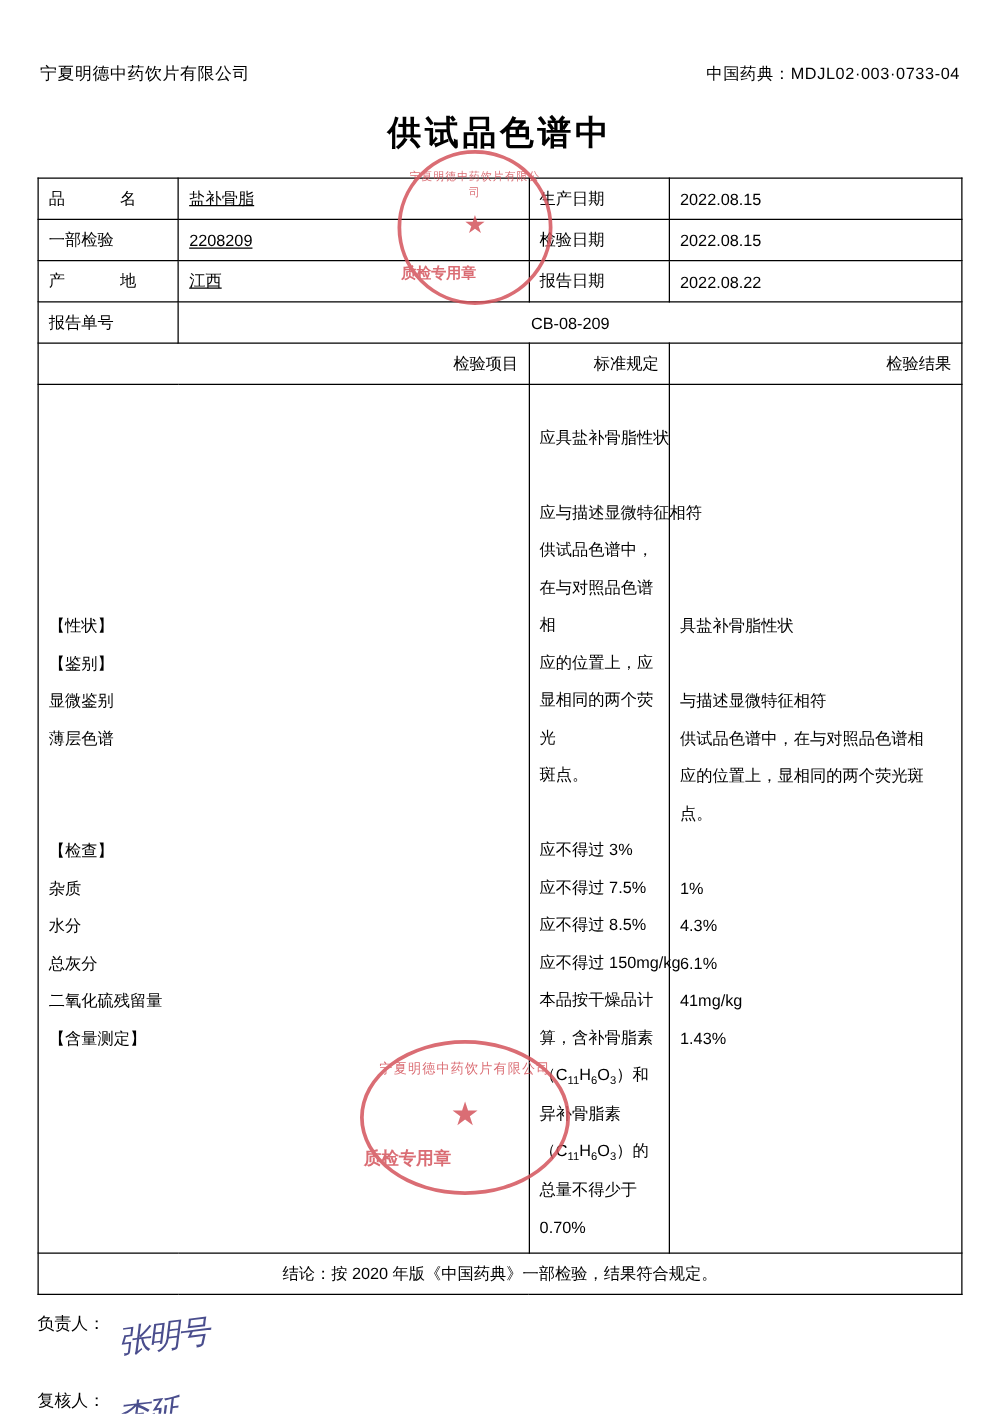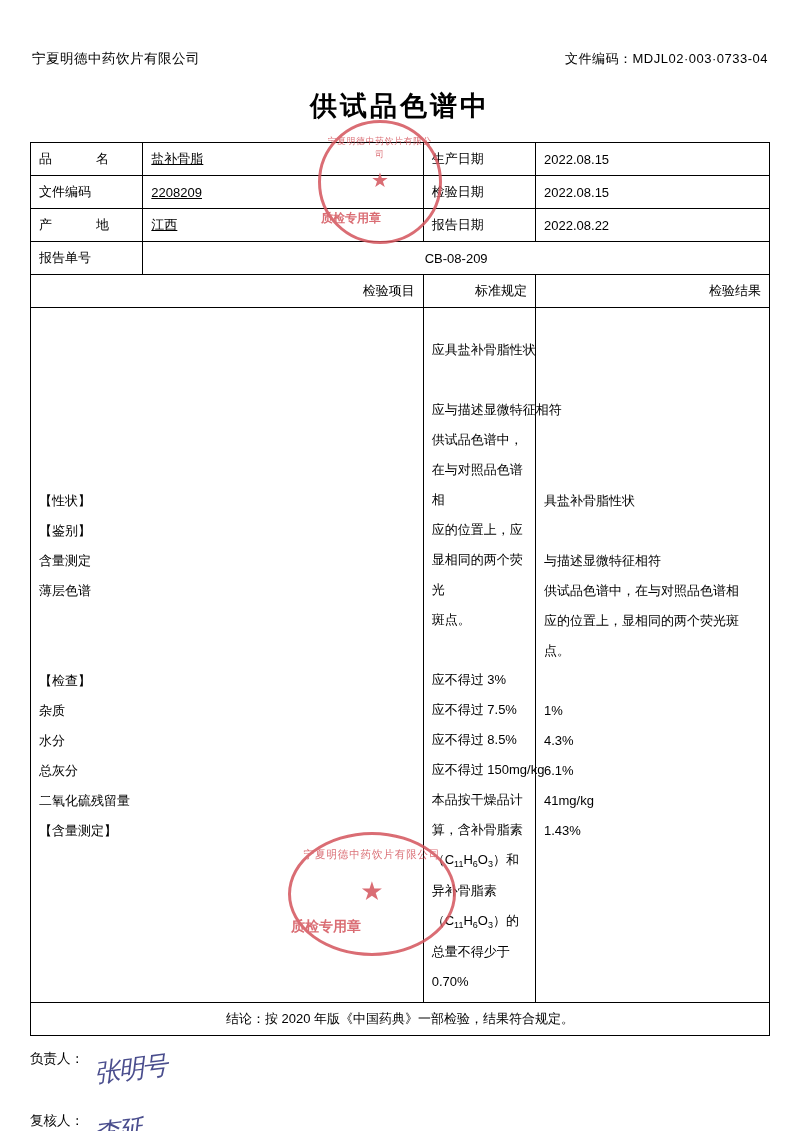--- a/index.html
+++ b/index.html
@@ -173,36 +173,36 @@
   }
 </style>
 </head>
 <body>
 
 <div class="page">
 
   <div class="head-row">
     <div class="head-left">宁夏明德中药饮片有限公司</div>
     <div class="head-right">
-      <span>文件编码：</span><span>MDJL02·003·0733-04</span>
+      <span>中国药典：</span><span>MDJL02·003·0733-04</span>
     </div>
   </div>
 
   <div class="title">供试品色谱中</div>
 
   <table class="doc">
     <tbody>
         <tr>
       <td class="lbl">品　　名</td>
       <td class="val">盐补骨脂</td>
       <td class="lbl2">生产日期</td>
       <td class="val2">2022.08.15</td>
     </tr>
     <tr>
-      <td class="lbl lbl-n">文件编码</td>
+      <td class="lbl lbl-n">一部检验</td>
       <td class="val">2208209</td>
       <td class="lbl2">检验日期</td>
       <td class="val2">2022.08.15</td>
     </tr>
     <tr>
       <td class="lbl">产　　地</td>
       <td class="val">江西</td>
       <td class="lbl2">报告日期</td>
       <td class="val2">2022.08.22</td>
     </tr>
@@ -214,21 +214,21 @@
       <td colspan="2">检验项目</td>
       <td>标准规定</td>
       <td>检验结果</td>
     </tr>
     <tr>
 
       <td class="body-cell" colspan="2">
         <span class="spacer"></span>
         <span class="row-line">【性状】</span>
         <span class="row-line">【鉴别】</span>
-        <span class="row-line">含量测定</span>
+        <span class="row-line">显微鉴别</span>
         <span class="row-line">薄层色谱</span>
         <span class="row-line">&nbsp;</span>
         <span class="row-line">&nbsp;</span>
         <span class="row-line">【检查】</span>
         <span class="row-line">杂质</span>
         <span class="row-line">水分</span>
         <span class="row-line">总灰分</span>
         <span class="row-line">二氧化硫残留量</span>
         <span class="row-line">【含量测定】</span>
       </td>

